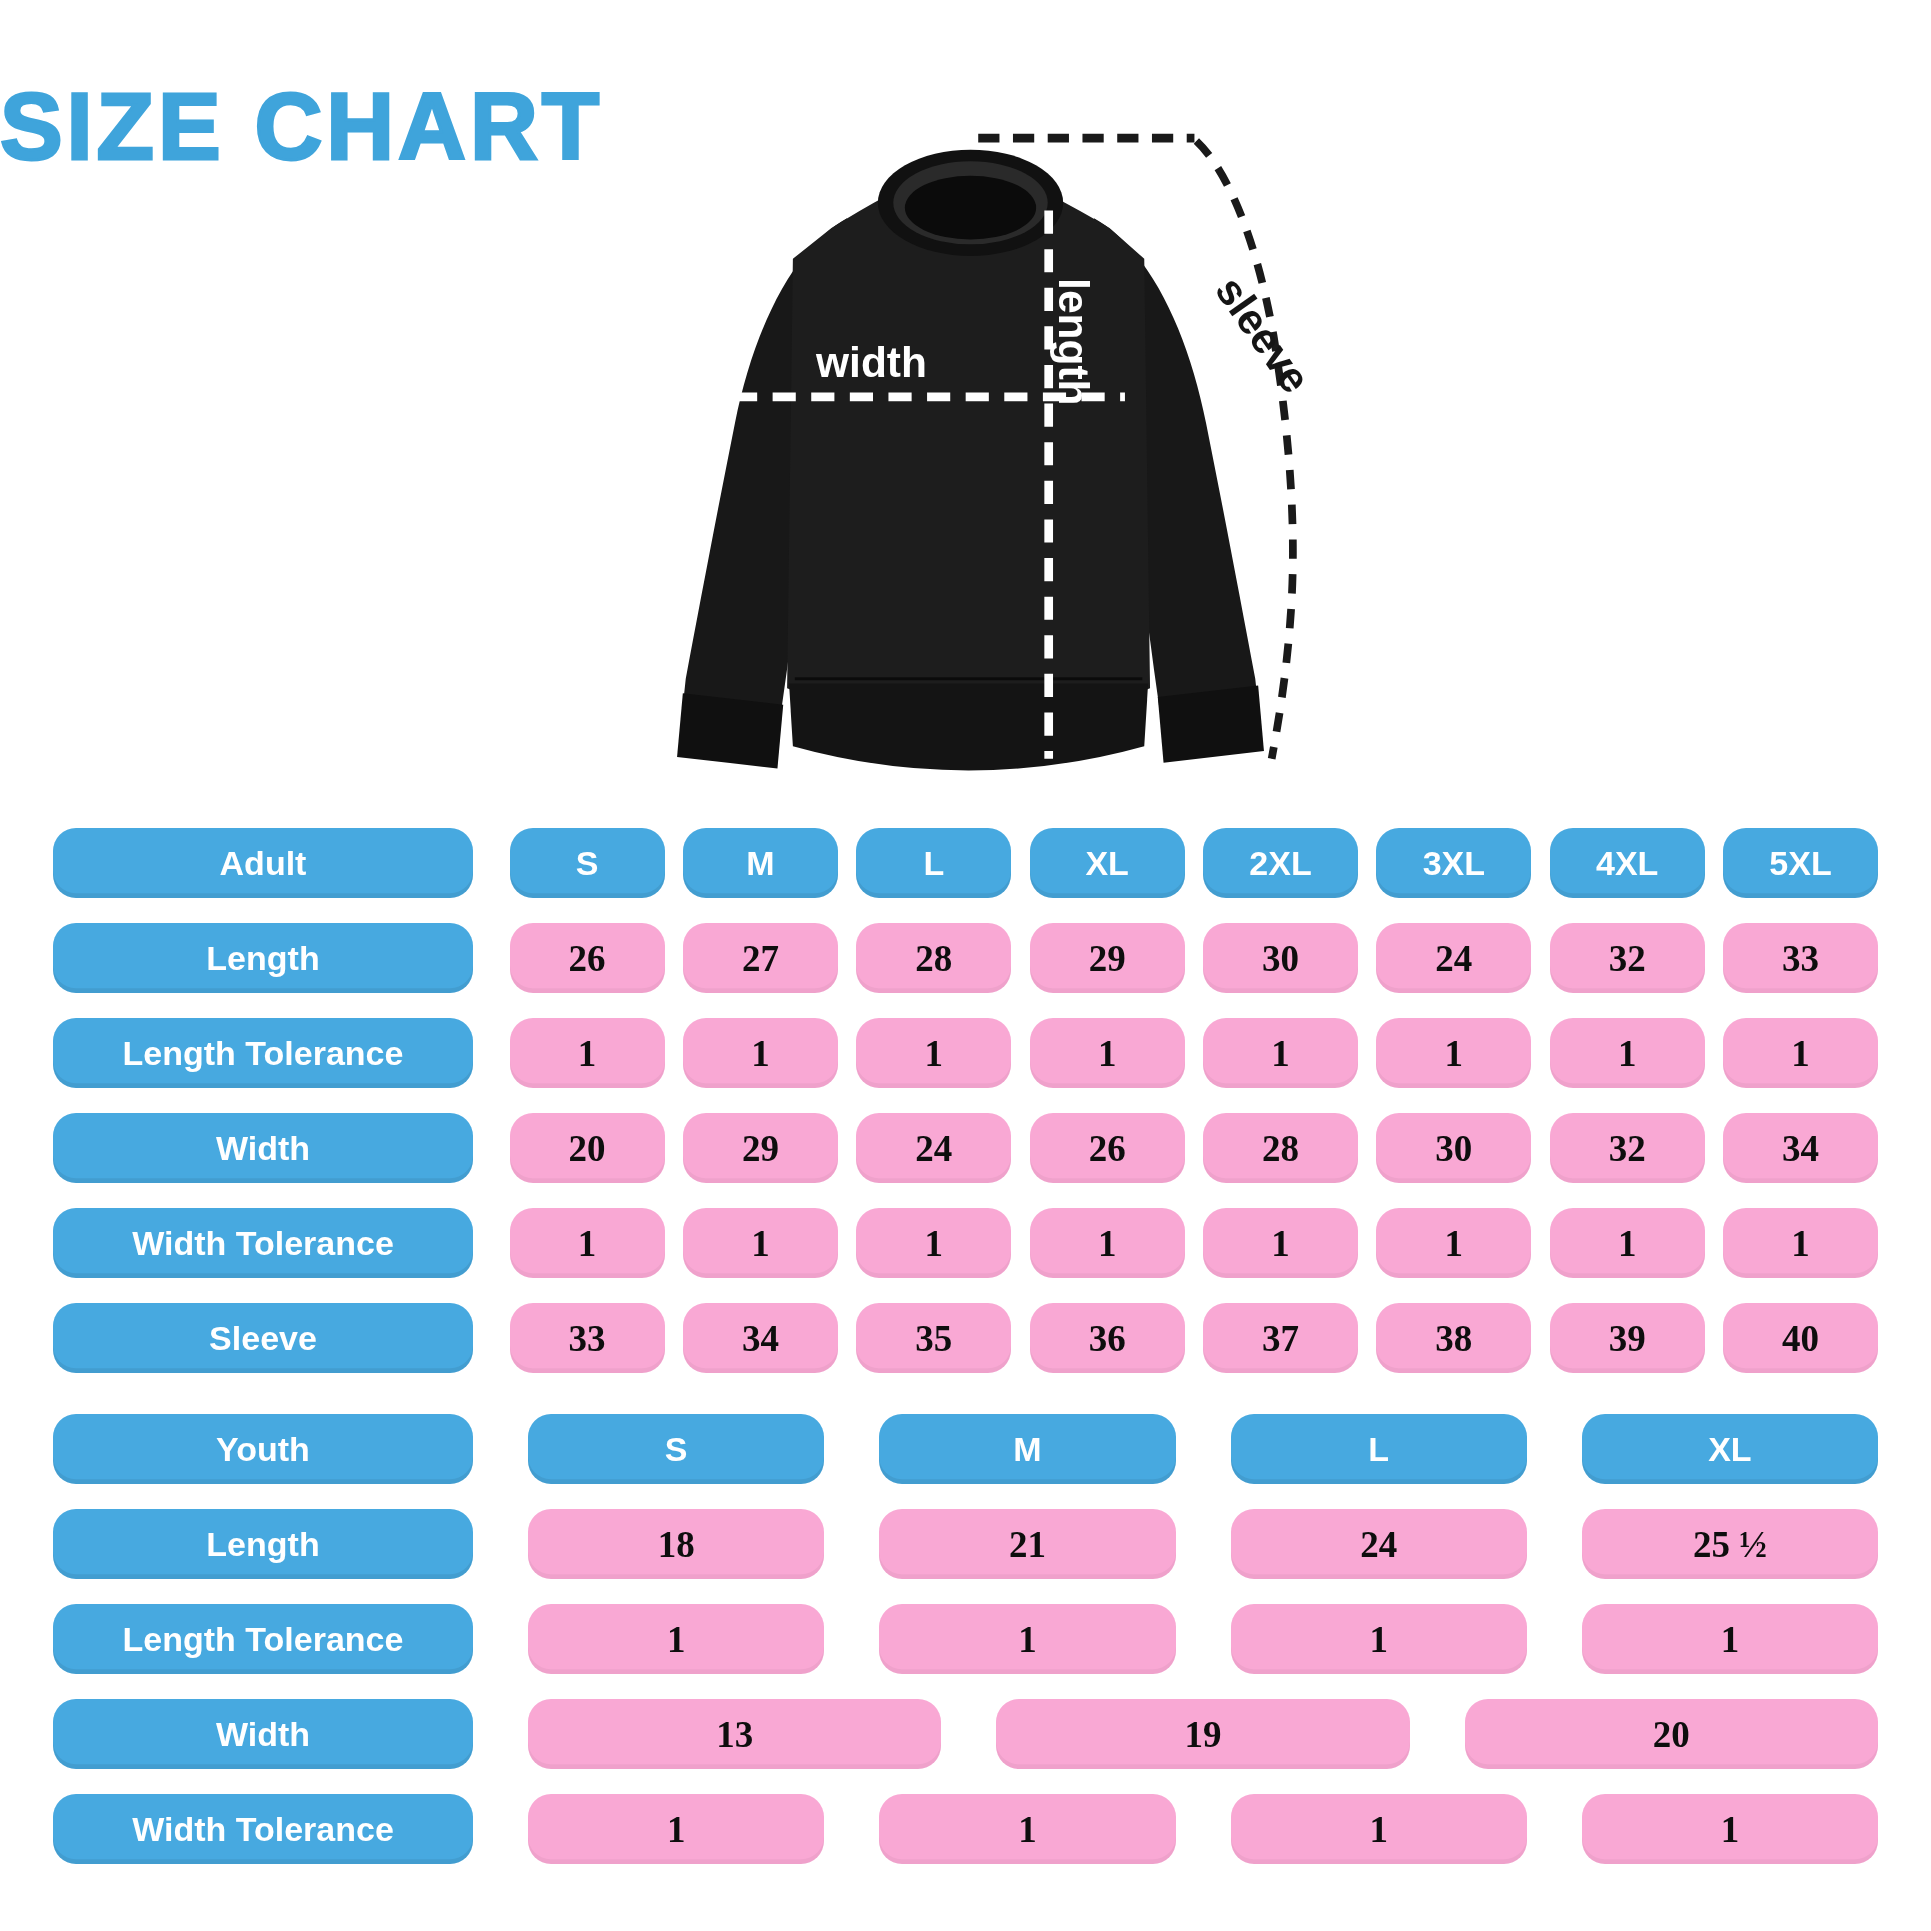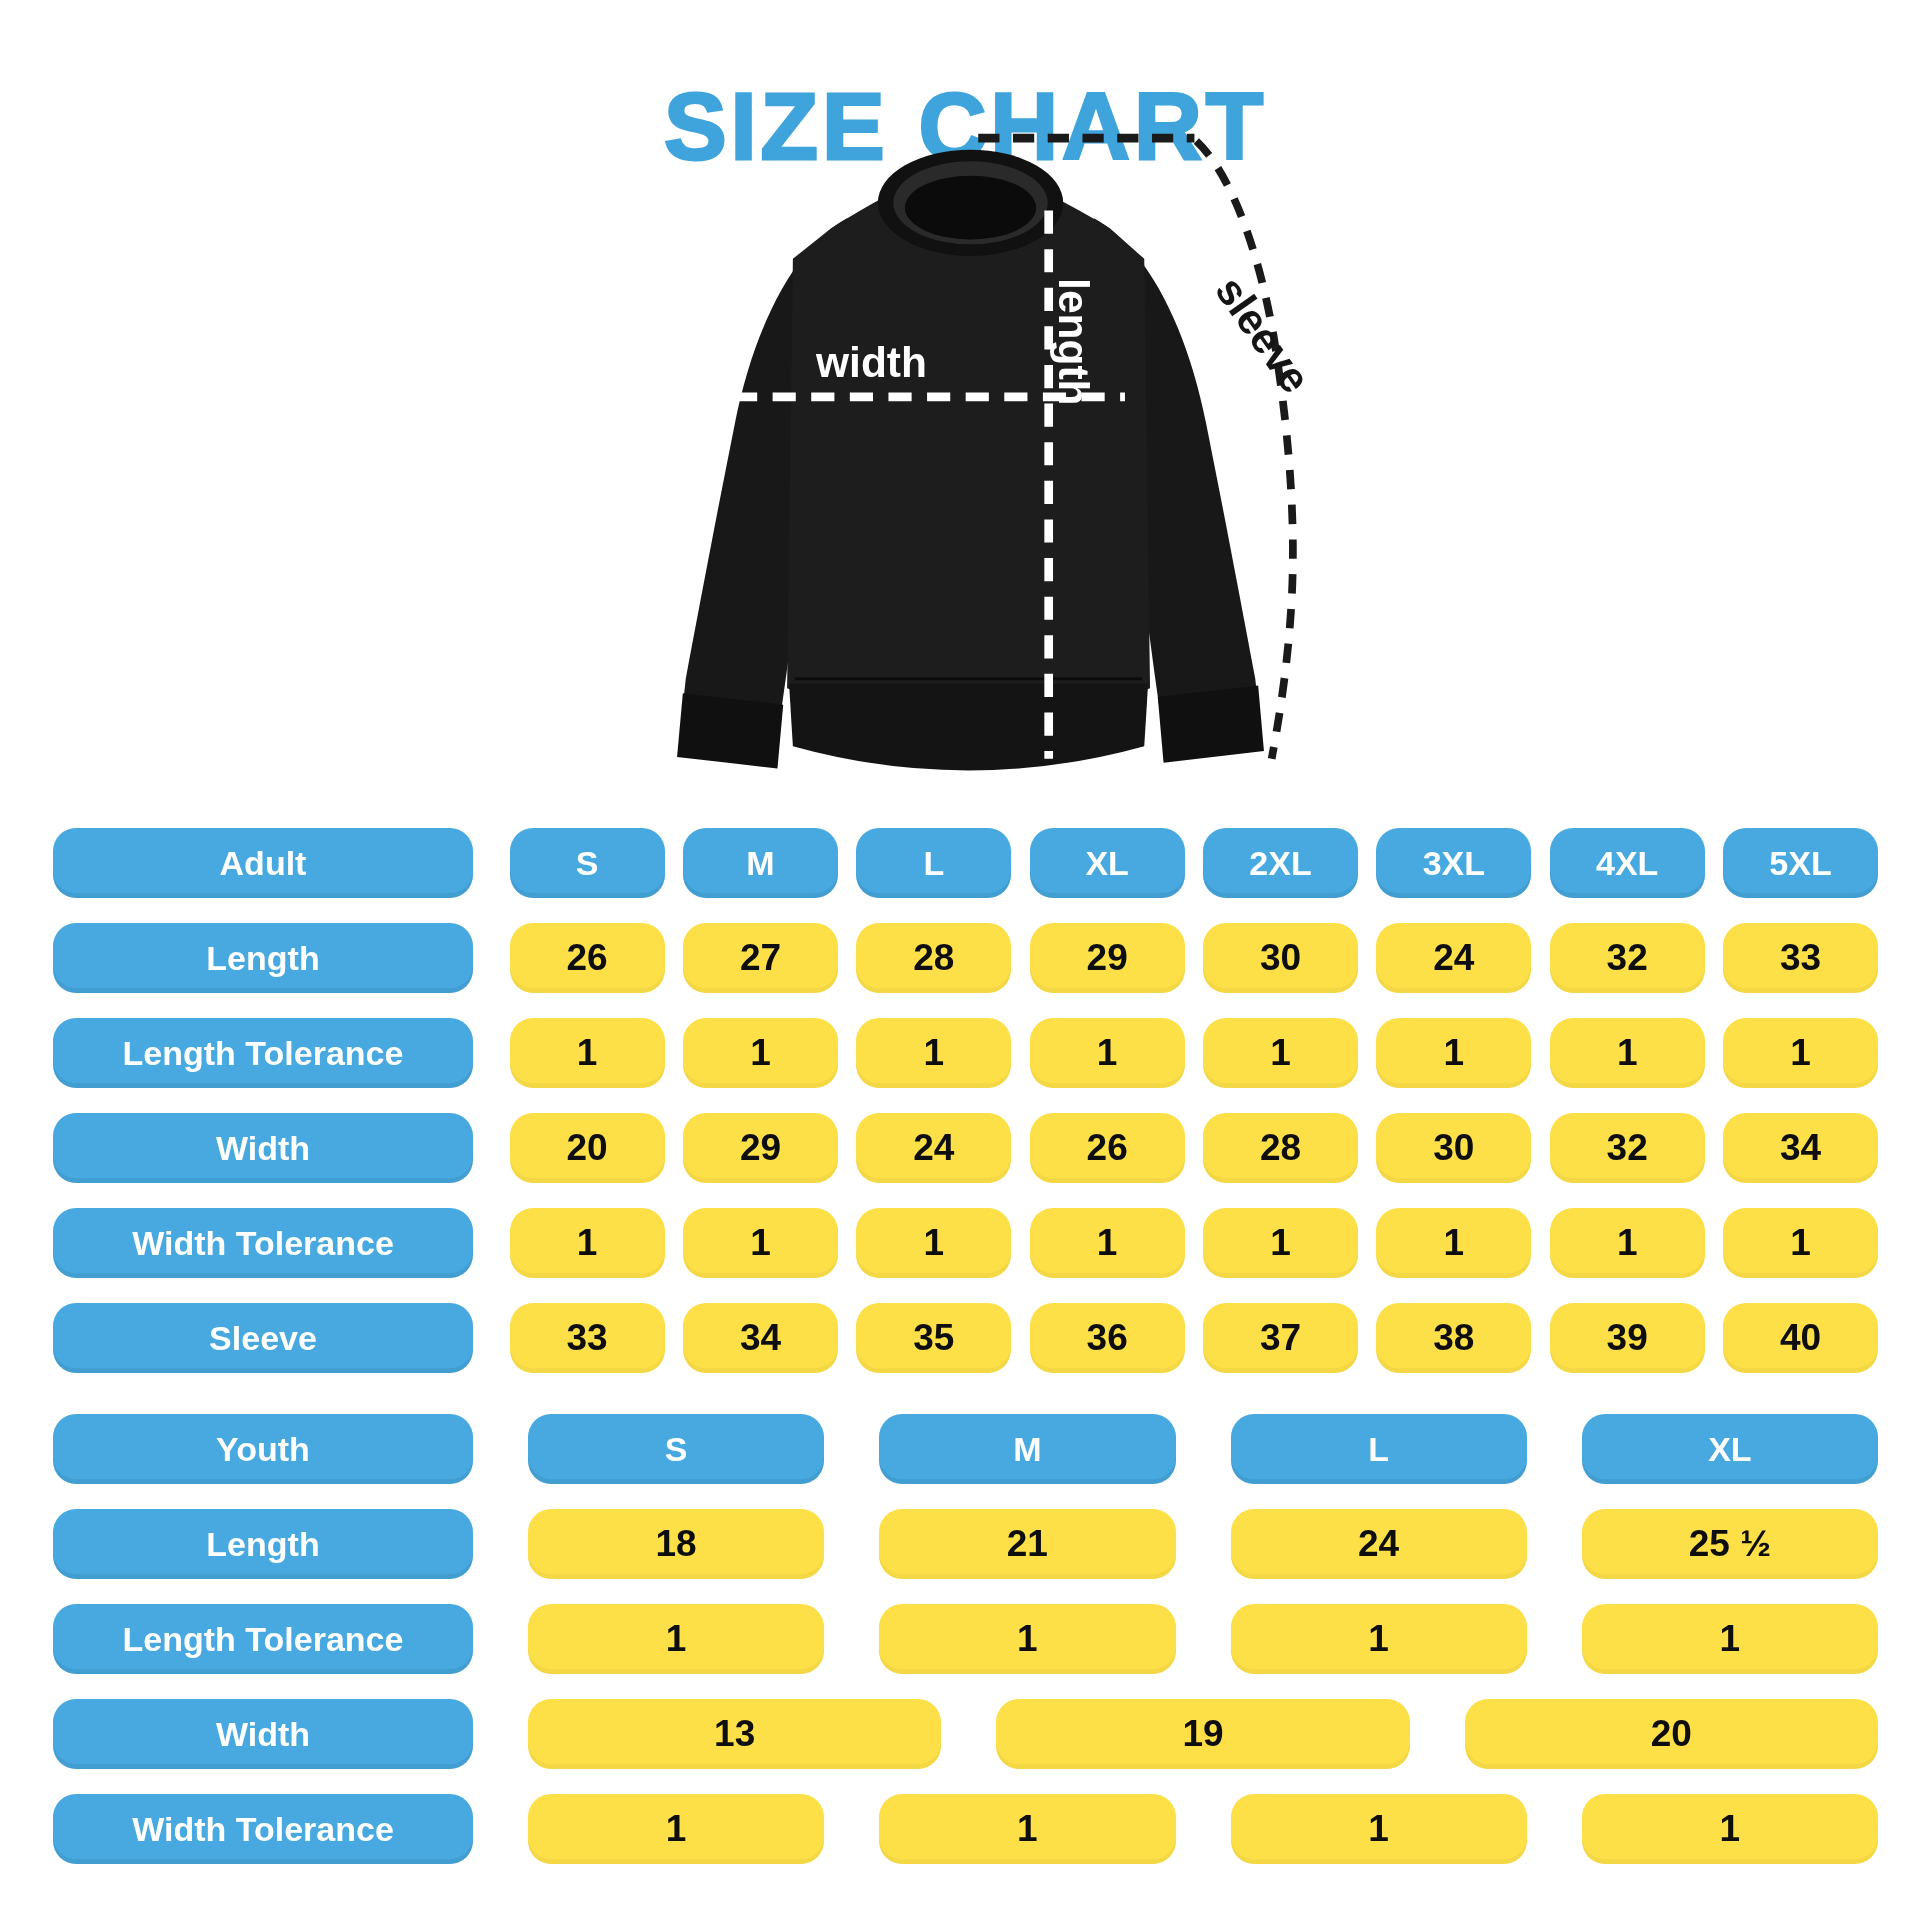--- a/index.html
+++ b/index.html
@@ -1,43 +1,44 @@
 <!DOCTYPE html>
 <html><head>
 <meta charset="utf-8">
 <style>
   html,body{margin:0;padding:0;}
   body{
     width:1931px;height:1931px;position:relative;background:#ffffff;
     font-family:"Liberation Sans", sans-serif;overflow:hidden;
   }
   .title{
-    position:absolute;top:9.7px;left:0;right:0;text-align:center;
+    position:absolute;top:9.7px;left:0;right:0;text-align:left;
     font-size:94px;font-weight:bold;letter-spacing:3.9px;color:#3FA4DB;
     -webkit-text-stroke:2.9px #3FA4DB;
   }
   .diagram{position:absolute;left:623px;top:114px;width:695px;height:695px;}
   .diagram svg{width:100%;height:100%;display:block;}
   .tables{position:absolute;left:53px;top:828px;width:1825px;}
   .trow{display:flex;margin-bottom:25px;}
   .adult .trow{gap:18.3px;}
   .adult .label{margin-right:18.3px;}
   .youth .trow{gap:55px;}
   .youth{margin-top:41px;}
   .pill{
     display:flex;align-items:center;justify-content:center;
     height:70px;border-radius:23px;box-sizing:border-box;
   }
   .pill.blue{
     background:#47A9E0;color:#ffffff;font-weight:bold;font-size:34px;
     box-shadow:inset 0 -4.8px 0 rgba(0,0,0,0.07);
   }
   .pill.gray{
-    background:#fde047;color:#0e0e0e;font-weight:bold;font-size:37px;
+    background:#f9a8d4;color:#0e0e0e;font-weight:bold;font-size:37px;
     box-shadow:inset 0 -4.8px 0 rgba(0,0,0,0.04);
+    font-family:Liberation Serif, serif;
   }
   .label{width:420px;flex:none;}
   .col{flex:1;}
   text{font-family:"Liberation Sans", sans-serif;}
 </style>
 </head>
 <body>
 
 <h1 class="title">SIZE CHART</h1>
 

